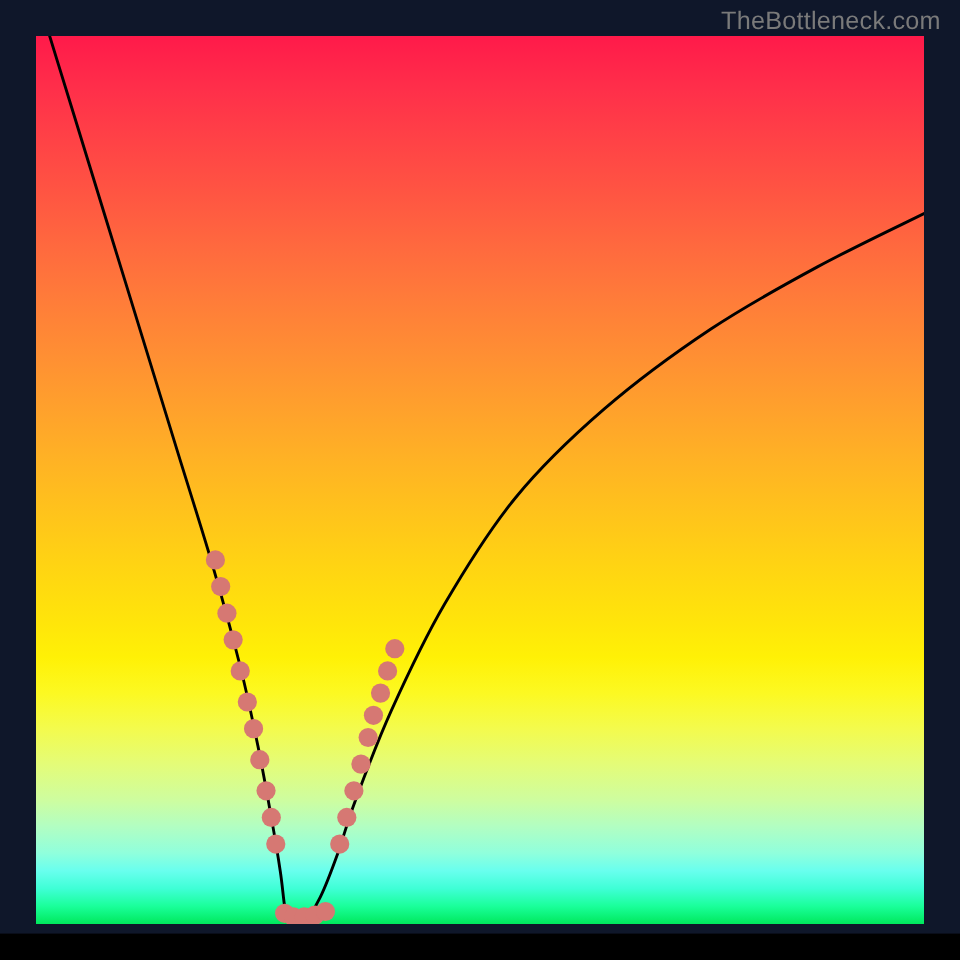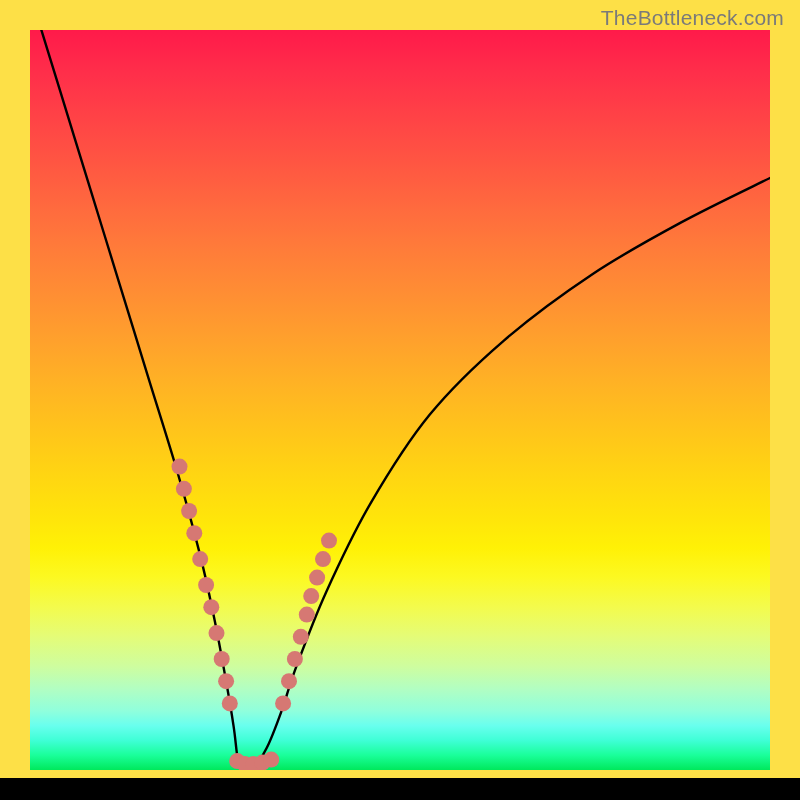--- a/index.html
+++ b/index.html
@@ -10,21 +10,21 @@
     overflow: hidden;
     background: #000;
     font-family: Arial, Helvetica, sans-serif;
   }
   .frame {
     position: absolute;
     top: 0;
     left: 0;
     width: 800px;
     height: 778px;
-    background: #fde047;
+    background: #0f172a;
   }
   .plot-area {
     position: absolute;
     top: 30px;
     left: 30px;
     width: 740px;
     height: 740px;
     overflow: hidden;
   }
   .gradient {

